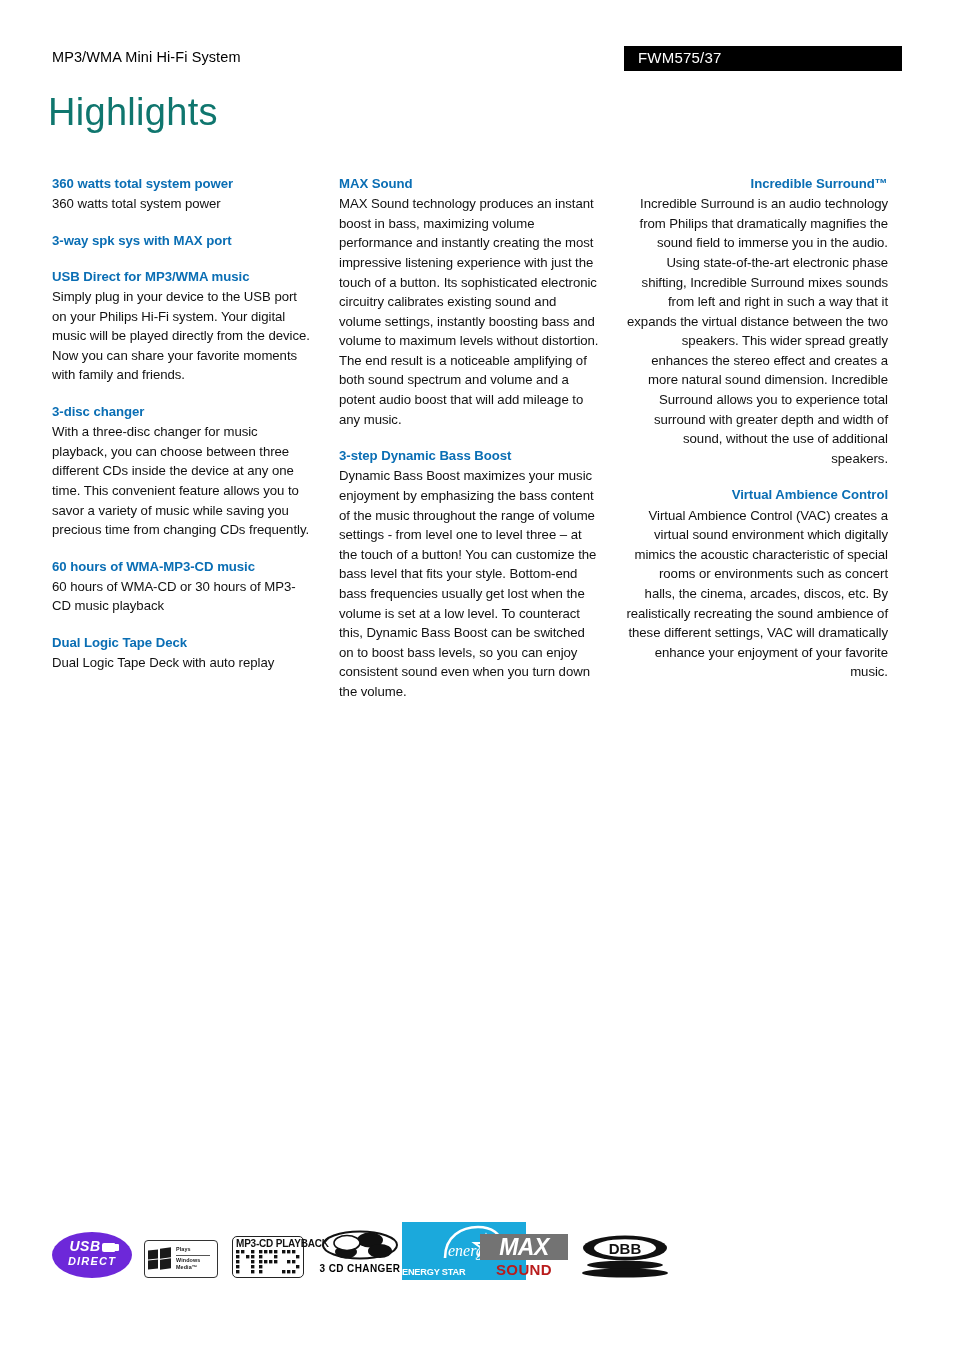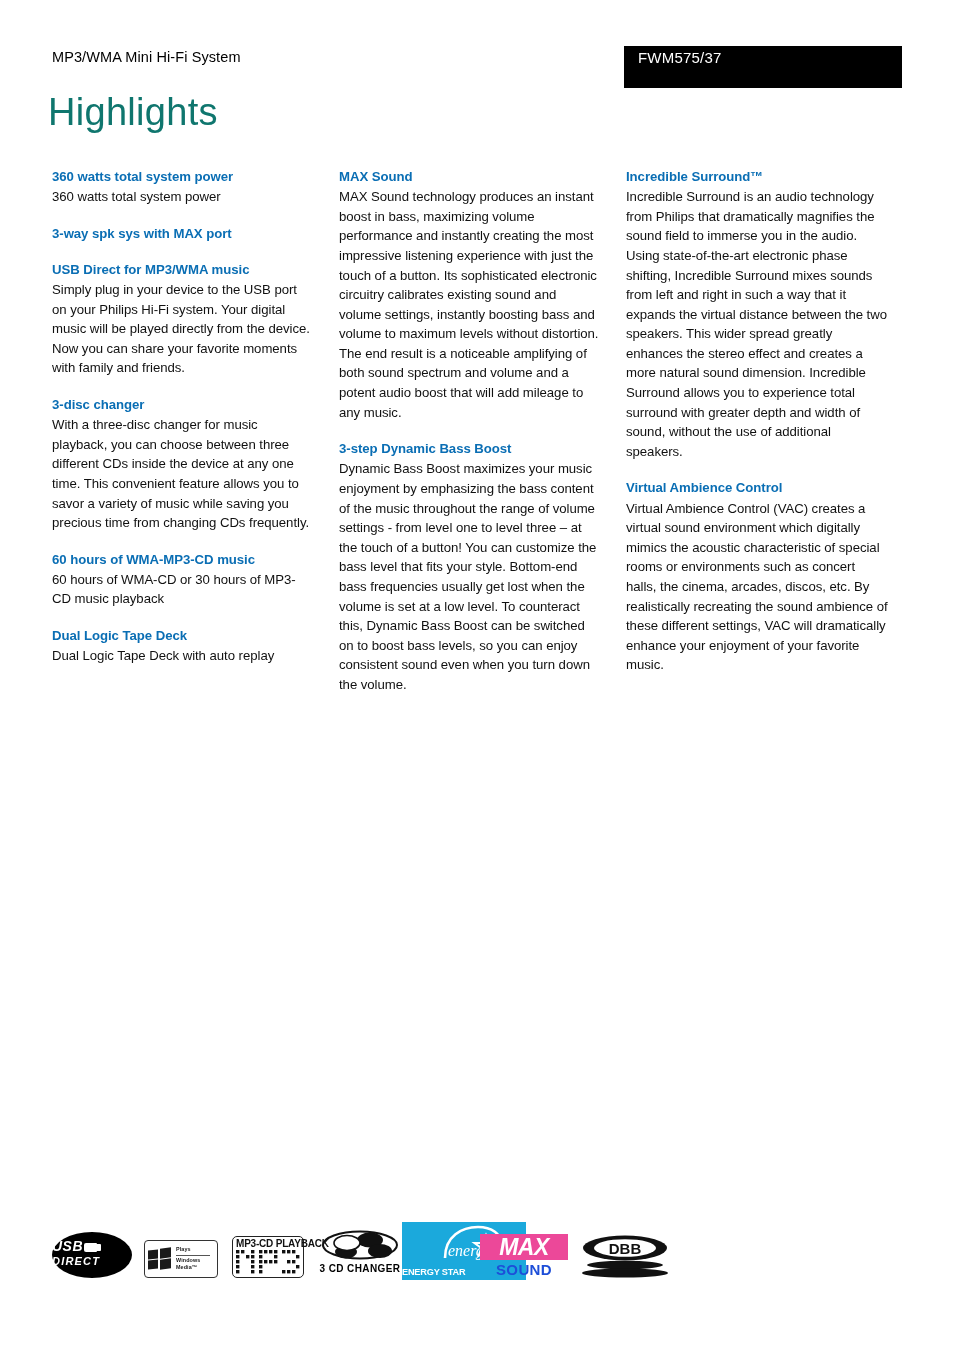--- a/index.html
+++ b/index.html
@@ -31,21 +31,21 @@
     font-size: 14.5px;
     letter-spacing: 0.1px;
     color: #000;
     white-space: nowrap;
   }
   .model-bar {
     position: absolute;
     left: 624px;
     top: 0;
     width: 278px;
-    height: 42px;
+    height: 25px;
     background: #000000;
   }
   .model-bar-text {
     position: absolute;
     left: 14px;
     top: 3px;
     font-size: 15px;
     color: #ffffff;
     letter-spacing: 0.2px;
     white-space: nowrap;
@@ -60,31 +60,32 @@
     font-weight: 300;
     color: #0f766e;
     letter-spacing: 0.3px;
     line-height: 1.1;
   }
 
   
   .columns {
     position: absolute;
     left: 52px;
-    top: 167px;
+    top: 174px;
     width: 852px;
     display: flex;
     gap: 4px;
   }
   .column {
     width: 270px;
     margin-right: 21px;
   }
   .column:last-child {
     margin-right: 16px;
+    text-align: right;
   }
 
   .feature {
     margin-bottom: 17px;
   }
   .feature-title {
     color: #0a6eb4;
     font-weight: bold;
     font-size: 13.2px;
     line-height: 1.45;
@@ -109,23 +110,24 @@
   .logo {
     position: absolute;
     bottom: 0;
   }
 
   
   .logo-usb {
     left: 0;
     width: 80px;
     height: 46px;
-    background: #000000;
+    background: #6d28d9;
     border-radius: 50%;
     color: #ffffff;
+    text-align: center;
   }
   .usb-top {
     font-size: 14px;
     font-weight: bold;
     font-style: italic;
     letter-spacing: 0.5px;
     margin-top: 7px;
     line-height: 15px;
   }
   .usb-plug {
@@ -272,35 +274,35 @@
   }
 
   
   .logo-max {
     left: 428px;
     width: 88px;
     height: 44px;
     text-align: center;
   }
   .max-box {
-    background: #ec4899;
+    background: #737373;
     color: #ffffff;
     font-size: 23px;
     font-weight: bold;
     font-style: italic;
     letter-spacing: -0.5px;
     line-height: 26px;
     padding: 0 4px;
     display: block;
   }
   .max-sound {
     font-size: 15px;
     font-weight: bold;
     letter-spacing: 0.4px;
-    color: #1d4ed8;
+    color: #b91c1c;
     line-height: 17px;
     margin-top: 1px;
   }
 
   
   .logo-dbb {
     left: 528px;
     width: 90px;
     height: 44px;
   }

